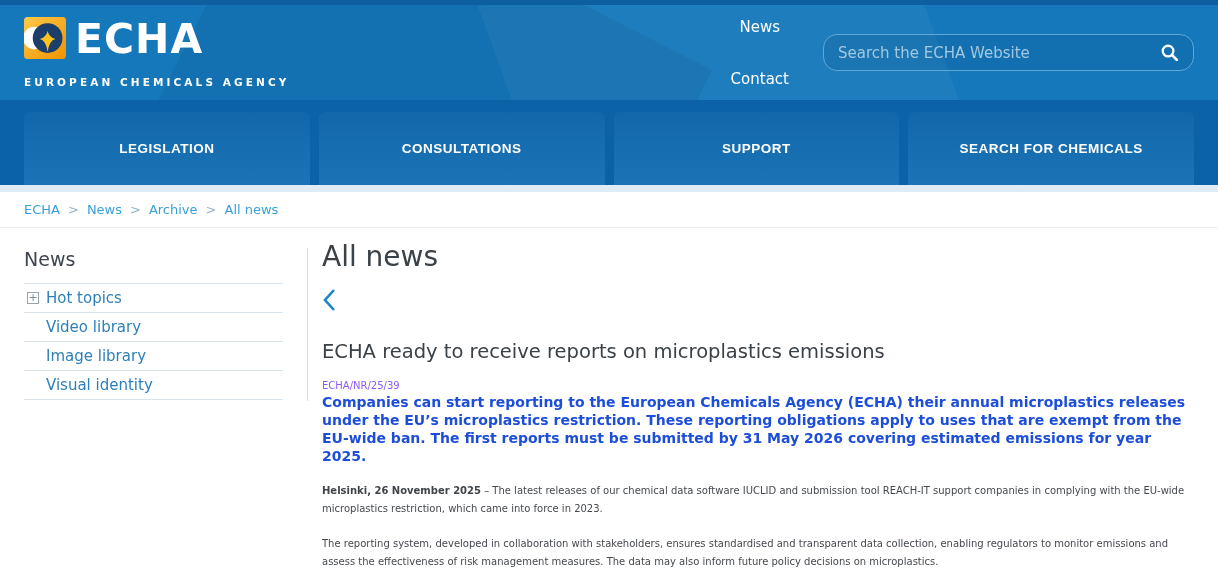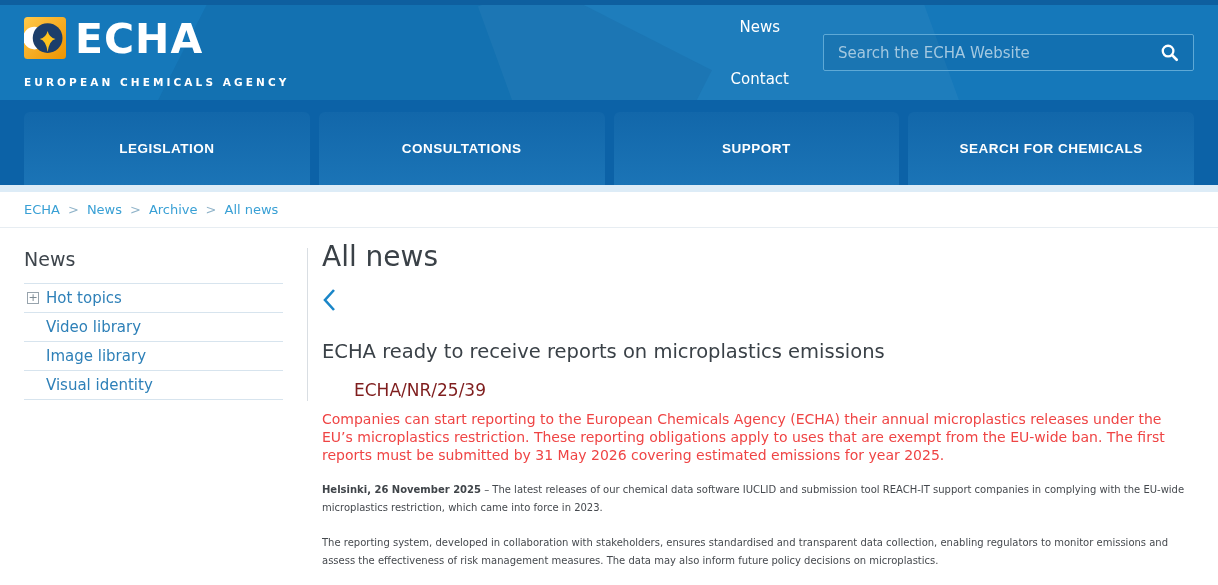--- a/index.html
+++ b/index.html
@@ -28,21 +28,21 @@
   .logo-row { display:flex; align-items:flex-end; gap:9px; }
   .logo-mark { width:42px; height:42px; display:block; }
   .logo-text { color:#ffffff; font-size:41px; font-weight:bold; line-height:40px; letter-spacing:1px; }
   .logo-sub { color:#ffffff; font-size:10.5px; font-weight:bold; letter-spacing:3.1px; margin-top:17px; white-space:nowrap; }
 
   .header-right { margin-left:auto; display:flex; align-items:center; }
   .top-nav { display:flex; align-items:center; gap:34px; margin-right:30px;flex-direction:column; }
   .top-nav a { color:#ffffff; text-decoration:none; font-size:15px; cursor:pointer; }
   .searchbox {
     position:relative; width:371px; height:37px;
-    border:1px solid #5ea9d6; border-radius:2px; background:rgba(4,50,95,0.10);
+    border:1px solid #5ea9d6; border-radius:14px; background:rgba(4,50,95,0.10);
   }
   .searchbox input {
     width:100%; height:100%; background:transparent; border:none; outline:none;
     padding:0 44px 0 14px; color:#e8f3fa; font-size:15px; font-family:"DejaVu Sans",sans-serif;
   }
   .searchbox input::placeholder { color:#a3c8e0; opacity:1; }
   .search-btn {
     position:absolute; right:4px; top:0; width:40px; height:100%;
     display:flex; align-items:center; justify-content:center; cursor:pointer; background:transparent; border:none;
   }
@@ -82,22 +82,22 @@
   .expander {
     position:absolute; left:3px; top:8px; width:12px; height:12px;
     border:1px solid #98a4ad; color:#7d8a93; font-size:11px; line-height:10px;
     text-align:center; cursor:pointer; background:#fff;
   }
 
   .main { flex:1; padding:14px 25px 0 14px; }
   .page-title { font-size:28px; line-height:30px; font-weight:normal; color:#3a4147; }
   .back-link { display:inline-block; margin-top:16px; cursor:pointer; height:24px; }
   .article-title { margin-top:24px; font-size:19.5px; line-height:23px; font-weight:normal; color:#3a4147; }
-  .article-ref { margin-top:17px; font-size:17px; color:#7f1d1d;margin-left:32px; }
-  .article-lead { margin-top:10px; font-size:14px; line-height:18px; font-weight:normal; color:#ef4444; }
+  .article-ref { margin-top:17px; font-size:10px; color:#8b5cf6; }
+  .article-lead { margin-top:2px; font-size:14px; line-height:18px; font-weight:bold; color:#1d4ed8; }
   .article-p { margin-top:17px; font-size:10px; line-height:18px; color:#45494e; }
   .article-p b { color:#3f4449; }
 </style>
 </head>
 <body>
 
 <div class="page">
 
   <div class="header">
     <div class="header-inner">

